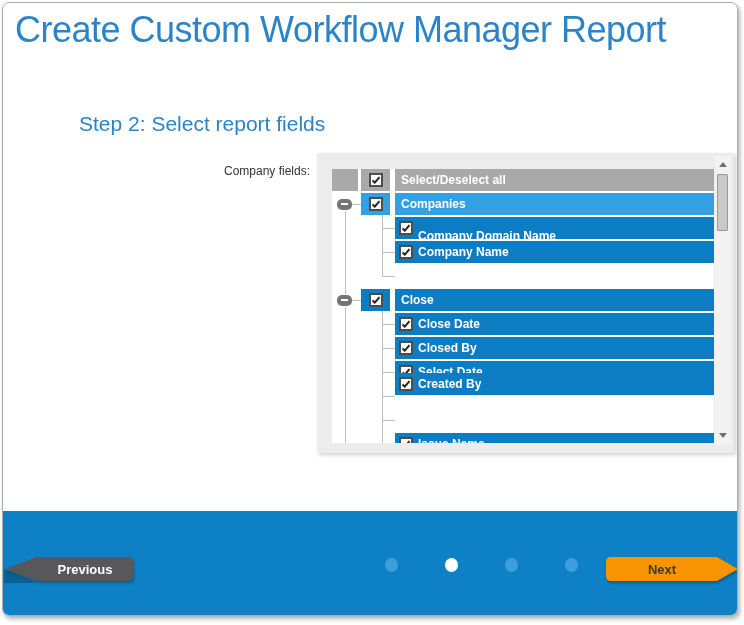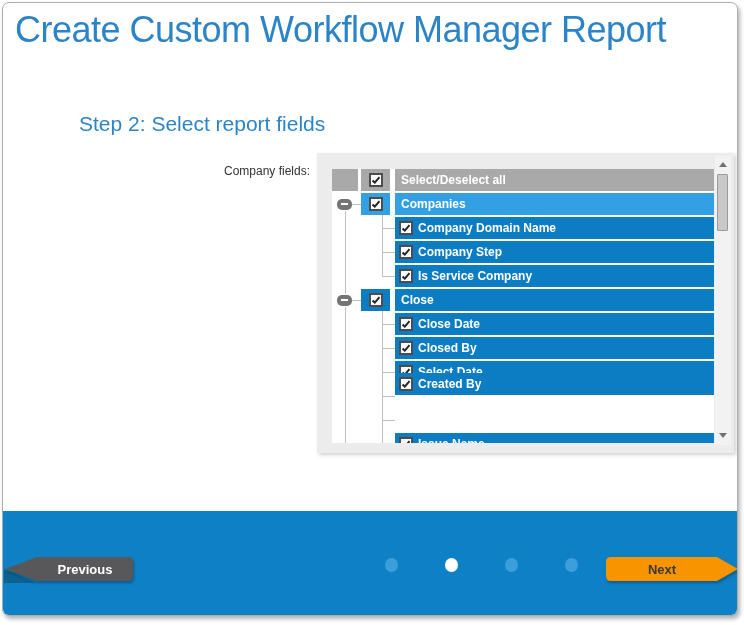--- a/index.html
+++ b/index.html
@@ -133,39 +133,30 @@
           <div class="minus"></div>
         </div>
       </div>
       <div class="tree-row" style="top: 48px;">
         <div class="seg seg-blue" style="left: 63px; width: 319px;"></div>
         <div class="cb" style="left: 67px;">
           <svg width="10" height="8" viewBox="0 0 10 8">
             <polyline points="1.5,4.5 3.8,6.6 8.5,1.2" fill="none" stroke="#262626" stroke-width="2"></polyline>
           </svg>
         </div>
-        <div class="row-label" style="left: 86px;">Company Domain Name</div>
+        <div class="row-label" style="left: 86px; margin-top: 8px;">Company Domain Name</div>
       </div>
       <div class="tree-row" style="top: 72px;">
         <div class="seg seg-blue" style="left: 63px; width: 319px;"></div>
         <div class="cb" style="left: 67px;">
           <svg width="10" height="8" viewBox="0 0 10 8">
             <polyline points="1.5,4.5 3.8,6.6 8.5,1.2" fill="none" stroke="#262626" stroke-width="2"></polyline>
           </svg>
         </div>
-        <div class="row-label" style="left: 86px;">Company Step</div>
-      </div>
-      <div class="tree-row" style="top: 96px;">
-        <div class="seg seg-blue" style="left: 63px; width: 319px;"></div>
-        <div class="cb" style="left: 67px;">
-          <svg width="10" height="8" viewBox="0 0 10 8">
-            <polyline points="1.5,4.5 3.8,6.6 8.5,1.2" fill="none" stroke="#262626" stroke-width="2"></polyline>
-          </svg>
-        </div>
-        <div class="row-label" style="left: 86px;">Is Service Company</div>
+        <div class="row-label" style="left: 86px;">Company Name</div>
       </div>
       <div class="tree-row" style="top: 120px;">
         <div class="seg seg-blue" style="left: 29px; width: 29px;"></div>
         <div class="cb" style="left: 37px;">
           <svg width="10" height="8" viewBox="0 0 10 8">
             <polyline points="1.5,4.5 3.8,6.6 8.5,1.2" fill="none" stroke="#262626" stroke-width="2"></polyline>
           </svg>
         </div>
         <div class="seg seg-blue" style="left: 63px; width: 319px;"></div>
         <div class="row-label" style="left: 69px;">Close</div>

